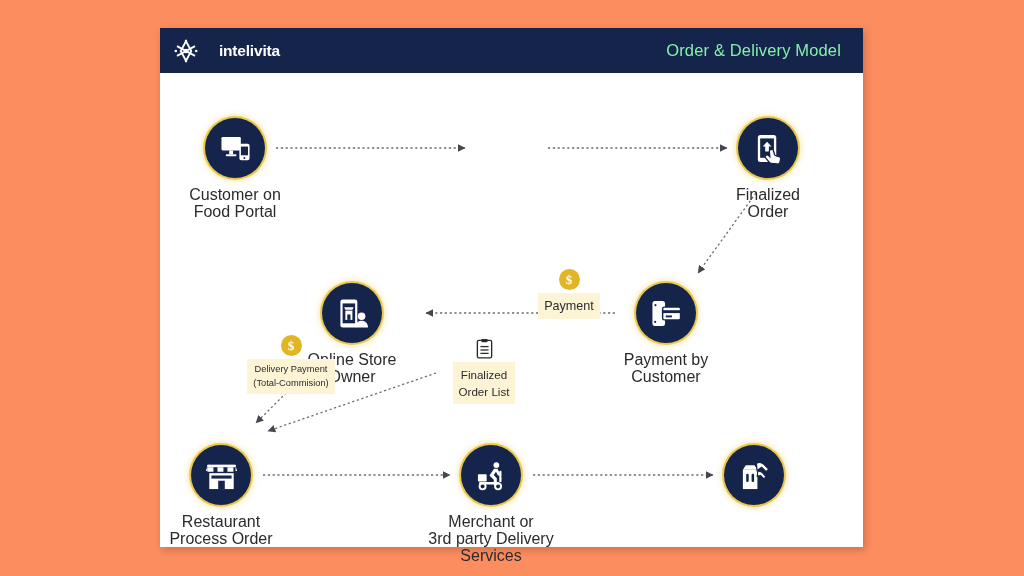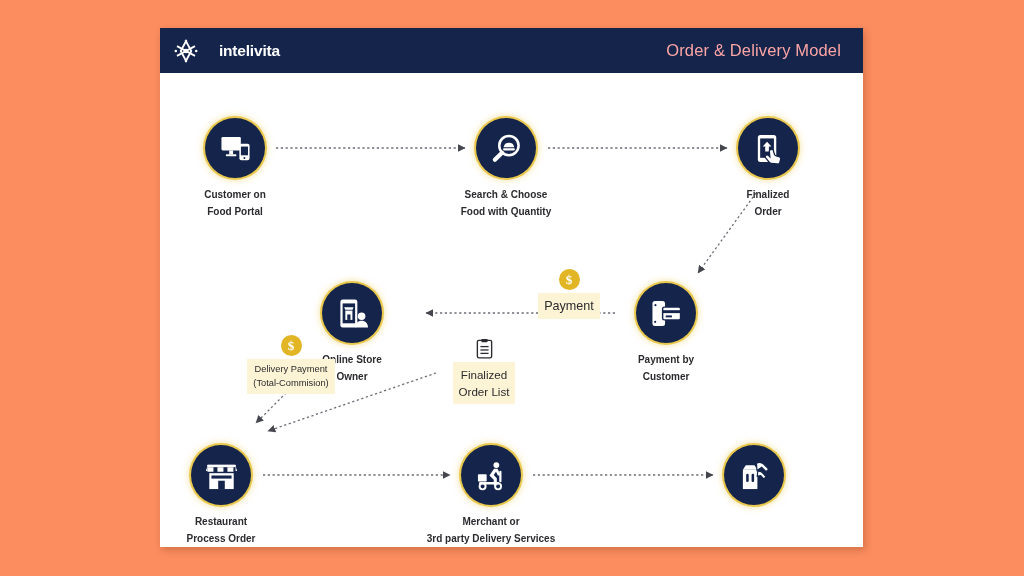--- a/index.html
+++ b/index.html
@@ -50,21 +50,21 @@
   #brand-logo-icon { width: 24px; height: 24px; display: block; }
 
   #brand-name {
     color: #ffffff;
     font-size: 15.5px;
     font-weight: bold;
     letter-spacing: -0.2px;
   }
 
   #header-title {
-    color: #fca5a5;
+    color: #86efac;
     font-size: 16.5px;
     font-weight: normal;
     letter-spacing: 0.15px;
   }
 
   
   #diagram-canvas {
     position: absolute;
     left: 0;
     top: 45px;
@@ -97,25 +97,24 @@
     display: flex;
     align-items: center;
     justify-content: center;
     box-shadow: 0 0 0 2px #e9c84d, 0 0 7px 2px rgba(233, 200, 77, 0.55);
   }
 
   .node-circle svg { width: 31px; height: 31px; display: block; }
 
   .node-label {
     margin-top: 8px;
-    font-size: 10px;
+    font-size: 16px;
     line-height: 17px;
     color: #2b2b2f;
     white-space: pre-line;
-    font-weight: bold;
   }
 
   
   .chip {
     position: absolute;
     text-align: center;
   }
 
   .chip-text {
     display: inline-block;
@@ -198,32 +197,20 @@
           <rect x="6" y="22" width="11" height="2" rx="1"></rect>
           <rect x="20" y="11" width="10.5" height="17" rx="2"></rect>
           <rect x="21.6" y="14" width="7.3" height="9" fill="#14244b"></rect>
           <circle cx="25.2" cy="25.8" r="1" fill="#14244b"></circle>
         </svg>
       </div>
       <div class="node-label">Customer on
 Food Portal</div>
     </div>
 
-    <div class="node" style="left:346px; top:45px;">
-      <div class="node-circle">
-        <svg viewBox="0 0 32 32" fill="none">
-          <circle cx="18.5" cy="13" r="10" stroke="#fff" stroke-width="2.6"></circle>
-          <path d="M11.4 20.3 L4 27.6" stroke="#fff" stroke-width="4.4" stroke-linecap="round"></path>
-          <path d="M13 14.6 a5.6 5.6 0 0 1 11 0 z" fill="#fff"></path>
-          <rect x="12.4" y="15.8" width="12.3" height="2.2" rx="1.1" fill="#fff"></rect>
-        </svg>
-      </div>
-      <div class="node-label">Search &amp; Choose
-Food with Quantity</div>
-    </div>
 
     <div class="node" style="left:608px; top:45px;">
       <div class="node-circle">
         <svg viewBox="0 0 32 32">
           <rect x="5" y="2" width="19" height="28" rx="2.6" fill="#fff"></rect>
           <rect x="7.4" y="5.6" width="14.2" height="20" fill="#14244b"></rect>
           <path d="M14.5 9 L19 14 H16.4 V19 H12.6 V14 H10 Z" fill="#fff"></path>
           <path d="M18.5 17.2 c1-.6 2.2-.2 2.5 .9 l1.3 4.3 c.2 .8 .9 1.1 1.7 1.3 l2.8 .7 c1.3 .3 2 1.5 1.7 2.7 l-.8 3.2 c-.3 1.1-1.3 1.8-2.4 1.7 l-6.6-.7 c-.8-.1-1.5-.5-2-1.1 l-3.6-4.5 c-.7-.9-.5-2.1 .4-2.7 .8-.5 1.9-.4 2.6 .3 l1.3 1.3 -.5-5.4 c-.1-.8 .3-1.6 1-2 z" fill="#fff" stroke="#14244b" stroke-width="1.3"></path>
         </svg>
       </div>

